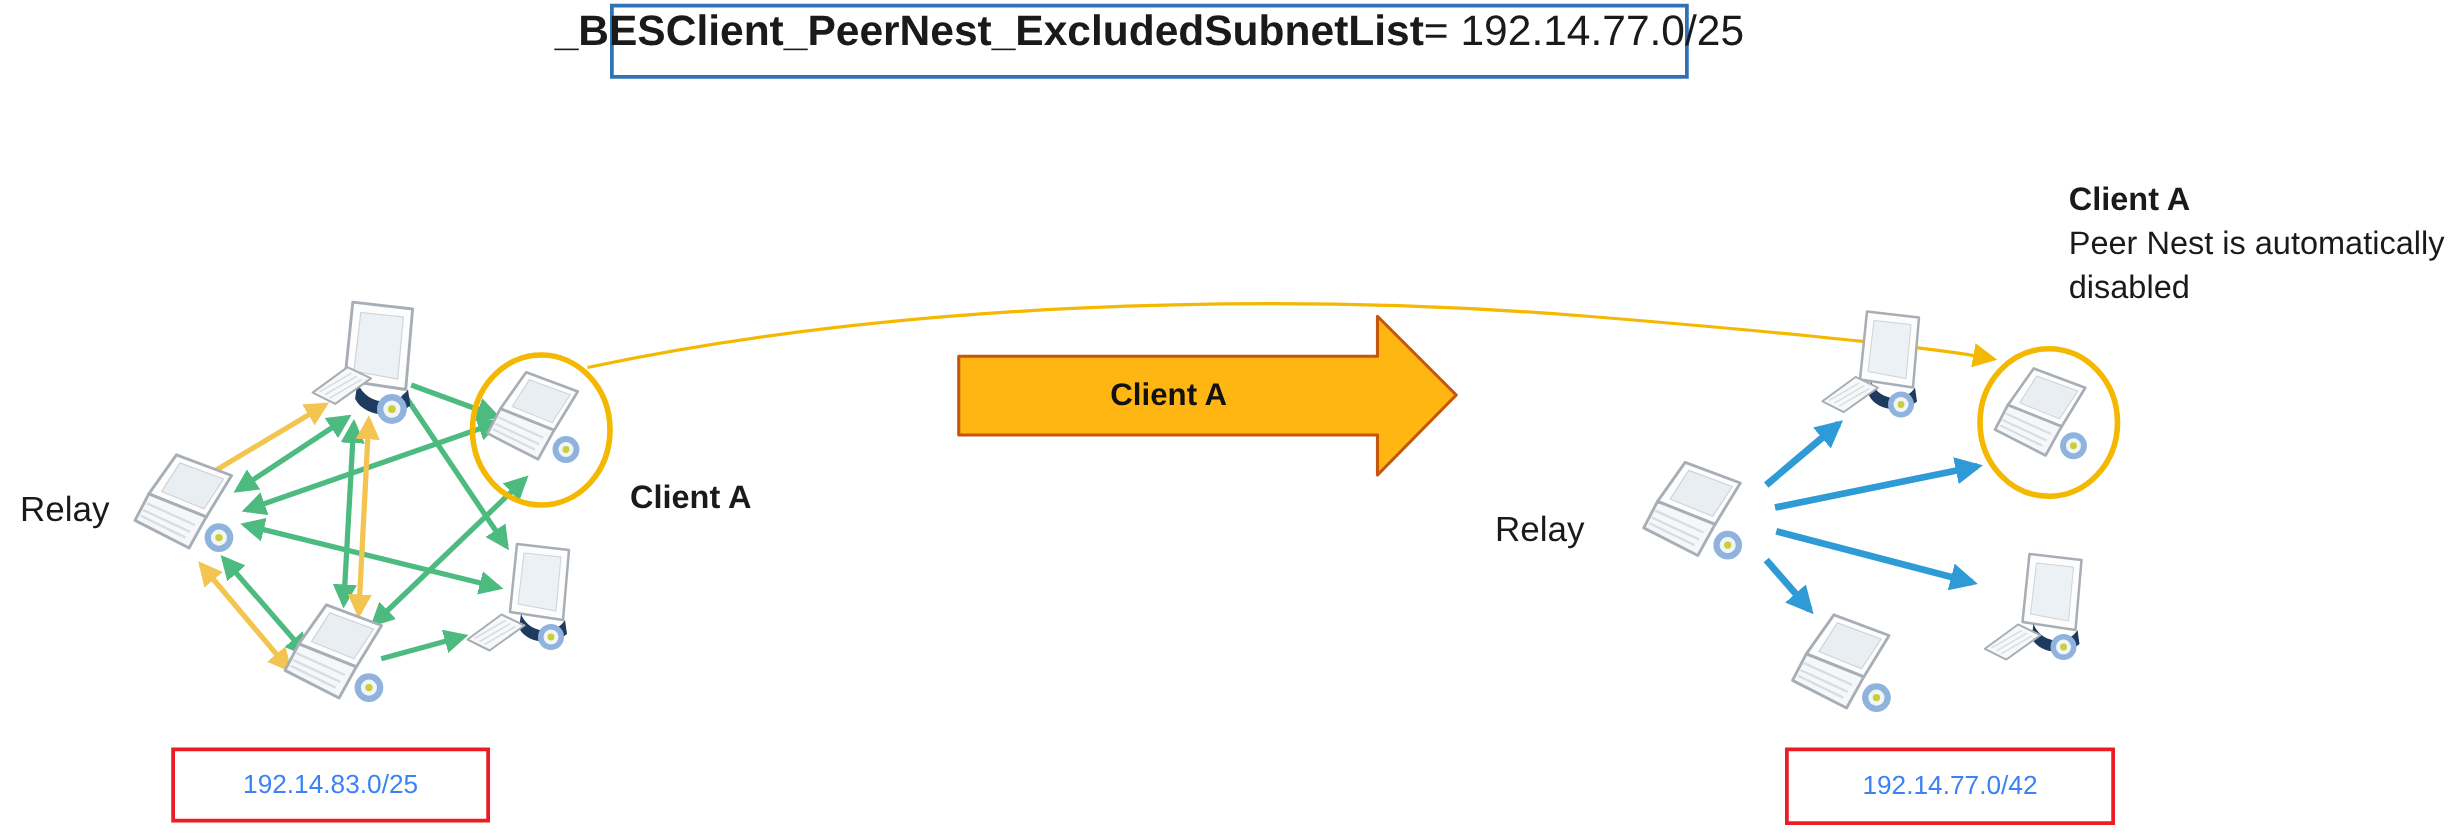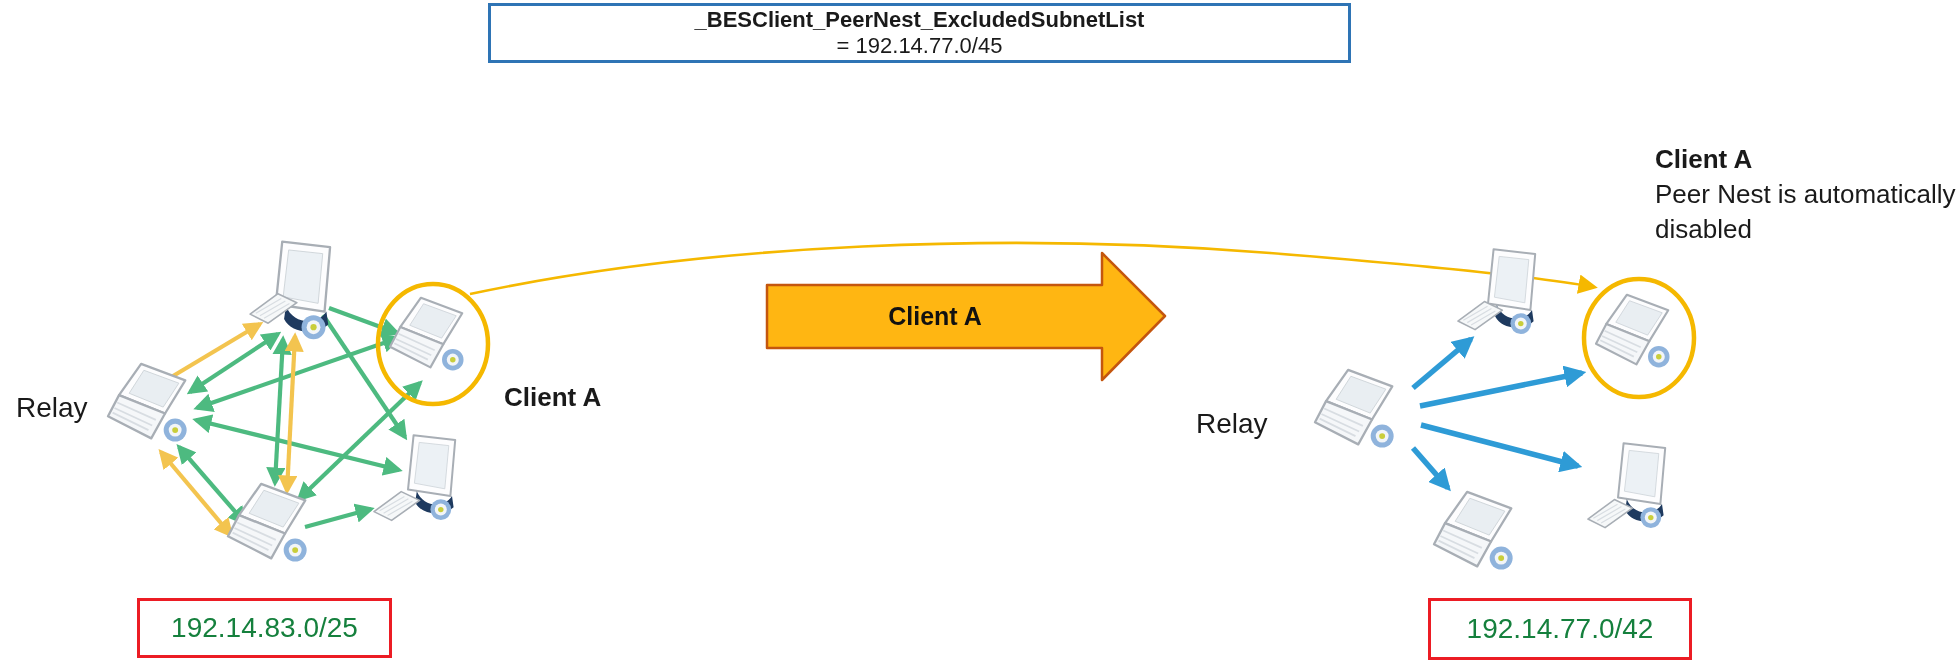--- a/index.html
+++ b/index.html
@@ -5,22 +5,22 @@
   html,body{margin:0;padding:0;background:#fff;}
   .canvas{
     position:relative;width:1958px;height:670px;background:#fff;overflow:hidden;
     font-family:"Liberation Sans", sans-serif;color:#1a1a1a;
   }
   .abs{position:absolute;}
   
   .banner{
     left:488px;top:3px;width:857px;height:54px;
     border:3px solid #2E74B5;background:#fff;
-    display:flex;align-items:center;justify-content:center;
-    font-size:22px;white-space:nowrap;flex-direction:column;
+    display:flex;align-items:flex-start;justify-content:center;
+    font-size:34px;white-space:nowrap;
   }
   .banner .bold{font-weight:700;}
   
   svg.diagram{left:0;top:0;width:1958px;height:670px;}
   
   .relay-label{font-size:28px;}
   .relay-left{left:16px;top:392px;}
   .relay-right{left:1196px;top:408px;}
   .client-label{font-size:26px;line-height:35px;}
   .client-left{left:504px;top:380px;}
@@ -31,33 +31,33 @@
   .arrow-label{
     left:770px;top:285px;width:330px;height:63px;
     display:flex;align-items:center;justify-content:center;
     font-size:25px;white-space:nowrap;color:#111;
   }
   .arrow-label .bold{font-weight:700;}
   
   .subnet-box{
     border:3px solid #EC1C24;background:#fff;
     display:flex;align-items:center;justify-content:center;
-    font-size:28px;color:#15803d;
+    font-size:21px;color:#3b82f6;
   }
   .subnet-left{left:137px;top:598px;width:249px;height:54px;}
   .subnet-right{left:1428px;top:598px;width:258px;height:56px;}
 </style>
 </head>
 <body>
 
 <div class="canvas">
 
   <div class="abs banner">
     <span class="bold">_BESClient_PeerNest_ExcludedSubnetList</span>
-      <span> = 192.14.77.0/45</span>
+      <span> = 192.14.77.0/25</span>
   </div>
 
   <svg class="abs diagram" viewBox="0 0 1958 670" xmlns="http://www.w3.org/2000/svg">
     <defs>
       <marker id="mGreen" viewBox="0 0 10 10" refX="8" refY="5" markerWidth="4.6" markerHeight="4.6" orient="auto-start-reverse">
         <path d="M0,0 L10,5 L0,10 z" fill="#4DBA80"></path>
       </marker>
       <marker id="mAmber" viewBox="0 0 10 10" refX="8" refY="5" markerWidth="4.6" markerHeight="4.6" orient="auto-start-reverse">
         <path d="M0,0 L10,5 L0,10 z" fill="#F3C44F"></path>
       </marker>

